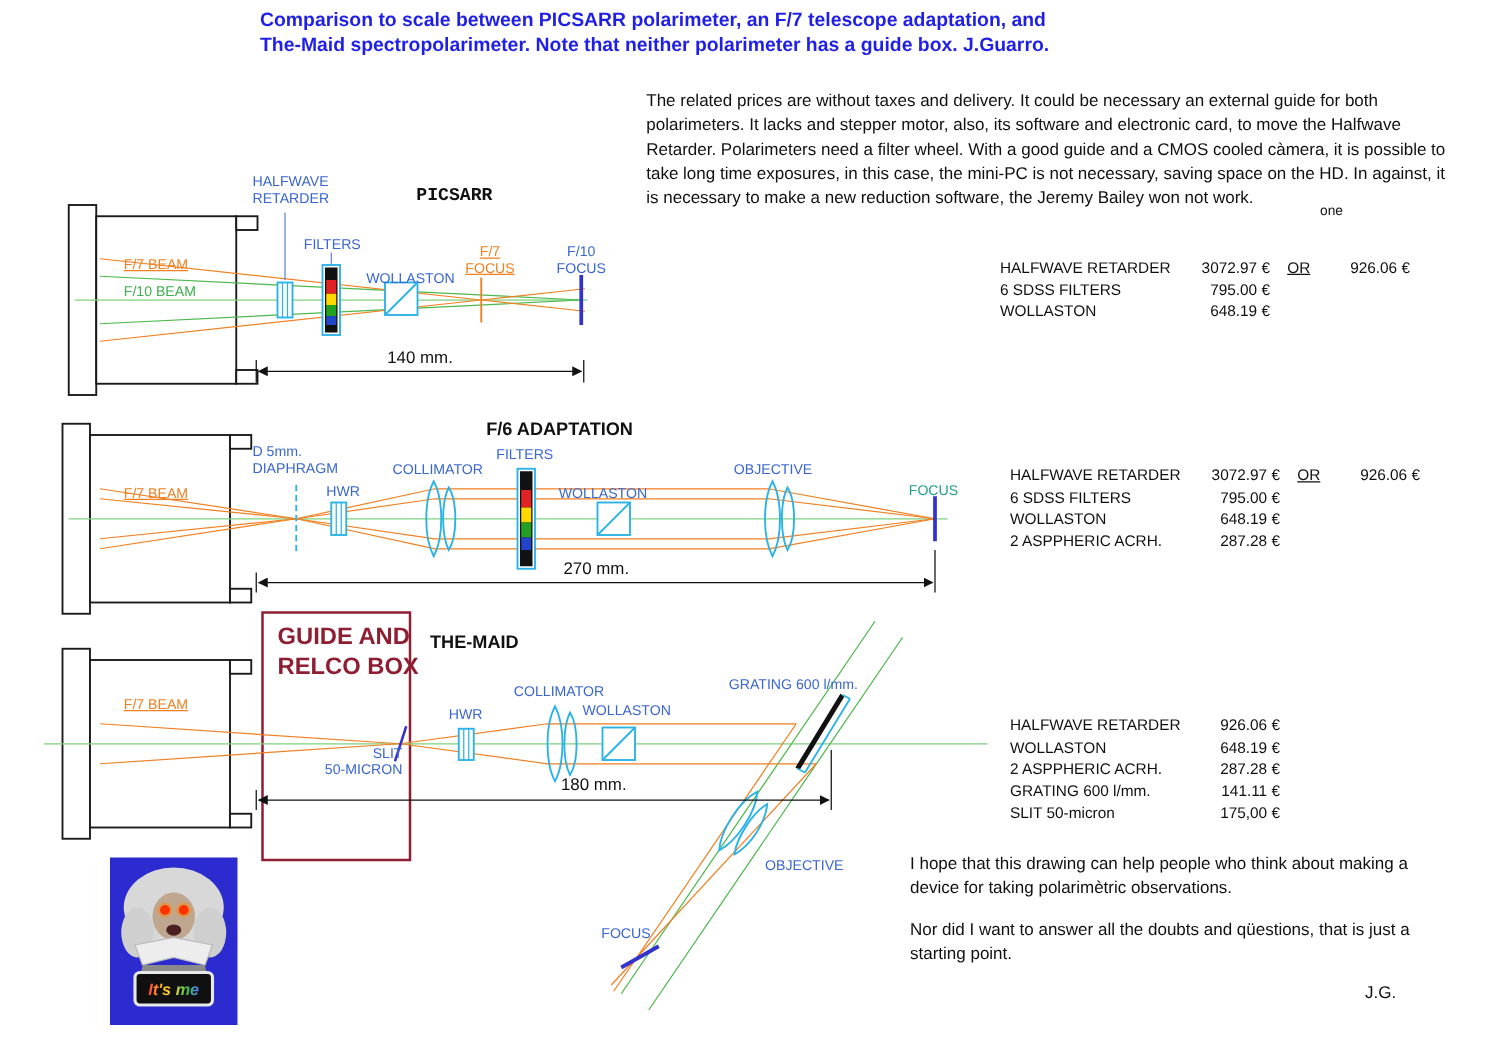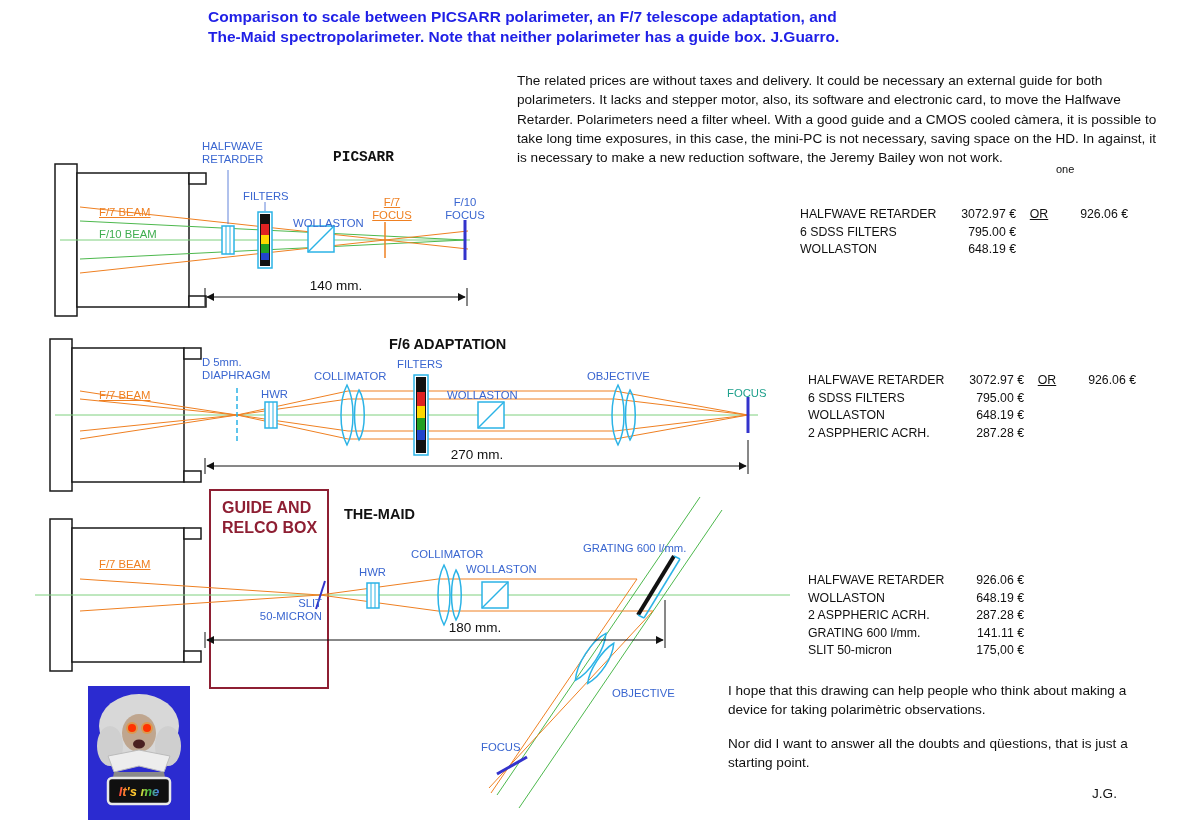--- a/index.html
+++ b/index.html
@@ -12,21 +12,21 @@
   .para{font-size:13.6px;line-height:1.42;color:#101010;}
   .one-note{font-size:11px;color:#101010;}
   .lbl{position:absolute;font-size:11.3px;color:#3a66d0;line-height:1.15;}
   .lbl.center{text-align:center;}
   .lbl.right{text-align:right;}
   .orange{color:#ef8022;text-decoration:underline;}
   .green{color:#3fae4f;}
   .teal{color:#1fa08c;}
   .sec-title{position:absolute;font-size:14.5px;font-weight:bold;color:#111;}
   .dim{position:absolute;font-size:13.5px;color:#111;text-align:center;}
-  .boxlbl{position:absolute;font-size:16px;font-weight:bold;color:#8e1f33;line-height:1.25;}
+  .boxlbl{position:absolute;font-size:19px;font-weight:bold;color:#8e1f33;line-height:1.25;}
   .price-table{position:absolute;display:grid;grid-template-columns:150px 66px 46px 66px;
                font-size:12.3px;line-height:17.5px;color:#101010;}
   .pt-price,.pt-alt{text-align:right;}
   .pt-or{text-align:center;text-decoration:underline;}
   .closing{font-size:13.6px;line-height:1.38;color:#101010;}
   .sig{font-size:13.6px;color:#101010;}
 </style>
 </head>
 <body>
 

